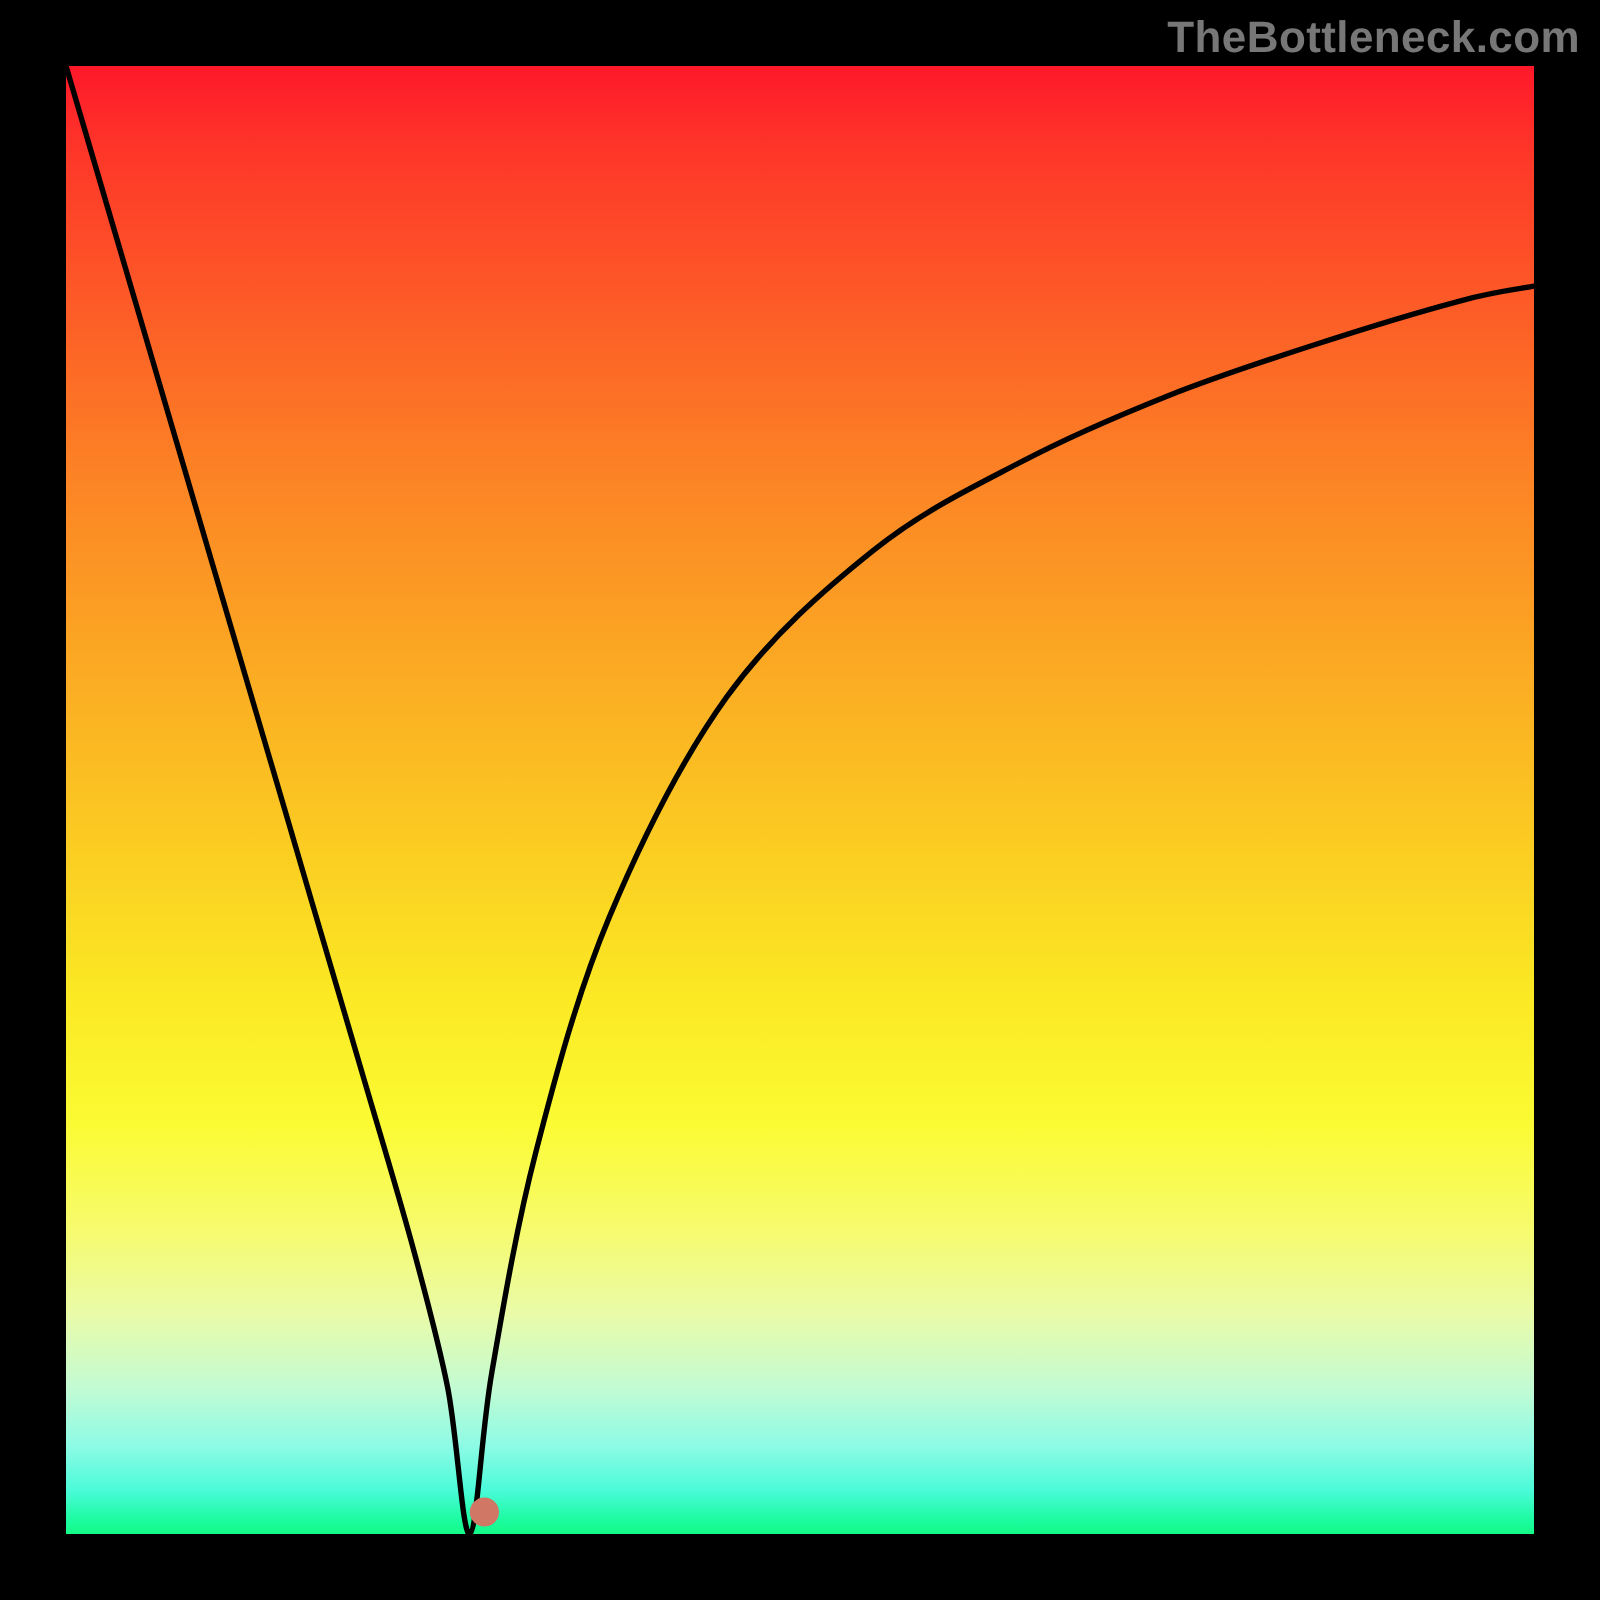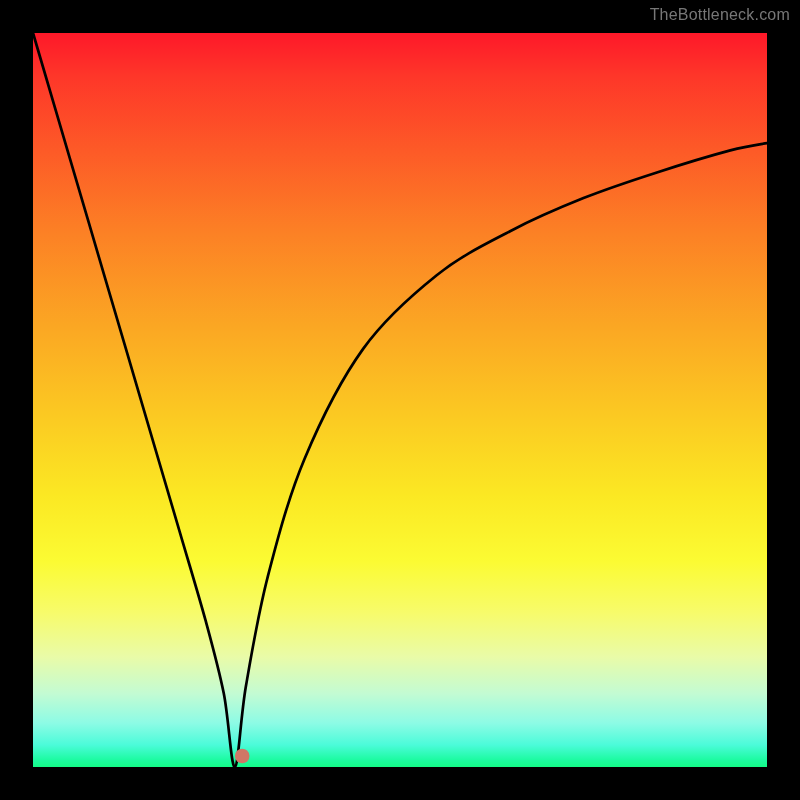--- a/index.html
+++ b/index.html
@@ -43,22 +43,22 @@
       #4bfbd9 97%,
       #1dfba2 99%,
       #14fb87 100%
     );
   }
   .watermark {
     position: absolute;
     top: 6px;
     right: 10px;
     color: #777;
-    font-size: 16px;
-    font-weight: 400;
+    font-size: 22px;
+    font-weight: 700;
     letter-spacing: 0.2px;
   }
   svg.curve {
     position: absolute;
     left: 33px;
     top: 33px;
     width: 734px;
     height: 734px;
     overflow: visible;
   }

